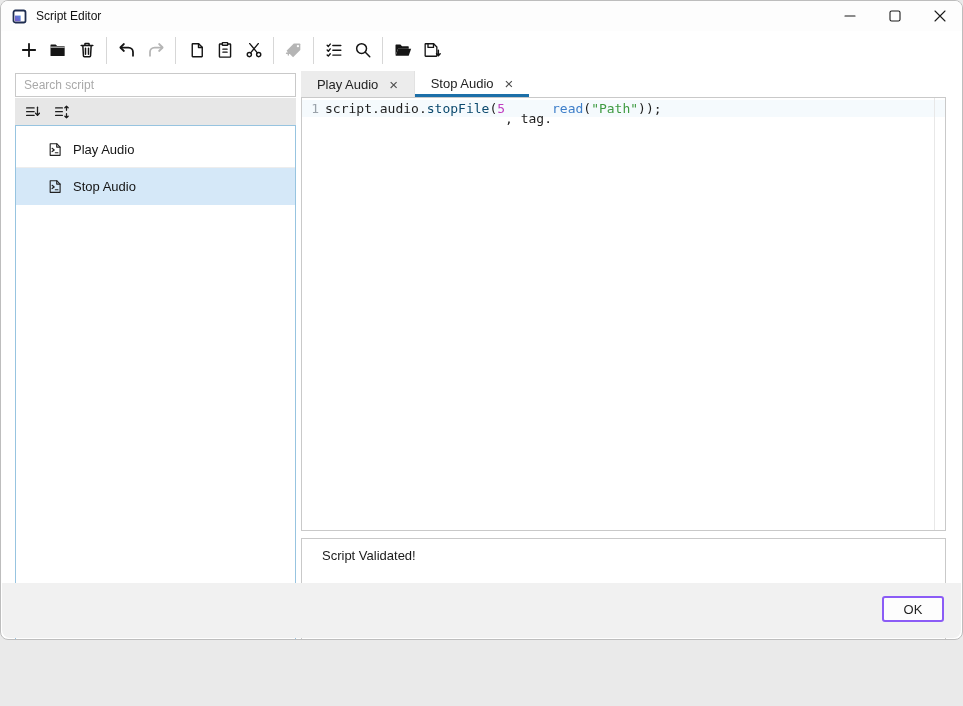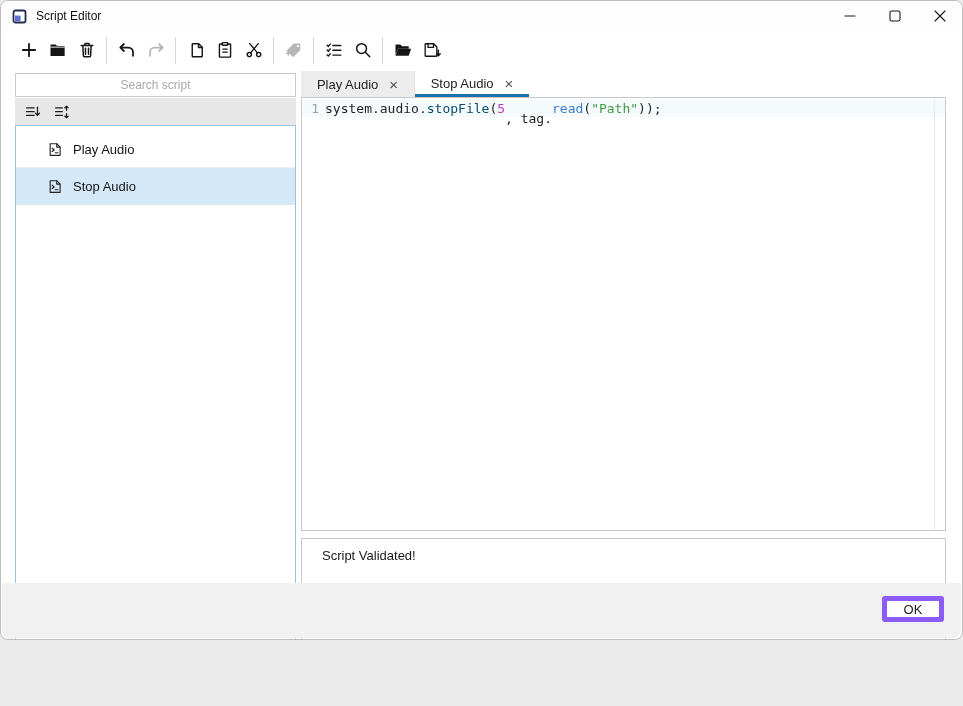--- a/index.html
+++ b/index.html
@@ -15,21 +15,21 @@
   .win-btn { width:45px; height:30px; display:flex; align-items:center; justify-content:center; color:#1a1a1a; }
 
   
   .toolbar { position:absolute; left:0; top:30px; right:0; height:38px; display:flex; align-items:center; padding-left:13px; background:#fff; }
   .tb-btn { width:29px; height:28px; display:flex; align-items:center; justify-content:center; color:#151515; }
   .tb-btn.disabled { color:#b5b5b5; }
   .tb-sep { width:1px; height:27px; background:#d7d7d7; margin:0 5px; }
 
   
   .search-input { position:absolute; left:14px; top:72px; width:281px; height:24px; border:1px solid #c9c9c9; background:#fff;
-                  font-family:"Liberation Sans",sans-serif; font-size:12px; color:#222; padding:0 8px; outline:none;text-align:center; }
+                  font-family:"Liberation Sans",sans-serif; font-size:12px; color:#222; padding:0 8px; outline:none; }
   .search-input::placeholder { color:#a9a9a9; }
   .sort-bar { position:absolute; left:14px; top:97px; width:281px; height:27px; background:#e7e7e7; display:flex; align-items:center; gap:5px; padding-left:6px; }
   .sort-btn { width:24px; height:24px; display:flex; align-items:center; justify-content:center; color:#1d1d1d; }
   .script-list { position:absolute; left:14px; top:124px; width:281px; height:524px; border:1px solid #97c4e0; background:#fff; padding-top:5px; overflow:hidden; }
   .list-item { height:37px; display:flex; align-items:center; gap:9px; padding-left:31px; font-size:13px; color:#151515; border-bottom:1px solid #ededed; }
   .list-item.selected { border-bottom-color:transparent; }
   .list-item .li-icon { color:#222; display:flex; }
 
   
   .tab-bar { position:absolute; left:300px; top:70px; height:26px; display:flex; }
@@ -46,21 +46,21 @@
   .tok { white-space:pre; }
   .sb-gutter { position:absolute; top:0; bottom:0; right:10px; border-left:1px solid #e8e8e8; }
 
   
   .validation { position:absolute; left:300px; top:537px; width:645px; height:111px; border:1px solid #c9c9c9; background:#fff;
                 padding:9px 20px; font-size:13px; color:#1a1a1a; }
 
   
   .footer { position:absolute; left:1px; right:1px; bottom:1px; height:55px; background:#f1f1f1;
             border-radius:0 0 8px 8px; }
-  .ok-btn { position:absolute; right:17px; top:13px; width:62px; height:26px; background:#fdfdfd; border:5px solid #8b5cf6;
+  .ok-btn { position:absolute; right:17px; top:13px; width:62px; height:26px; background:#fdfdfd; border:2px solid #8b5cf6;
             border-radius:3px; font-size:13px; color:#222; display:flex; align-items:center; justify-content:center; }
 </style>
 </head>
 <body>
 
 <div class="window">
 
   <div class="titlebar">
     <span class="app-icon">
       <svg width="15" height="15" viewBox="0 0 16 16">
@@ -235,21 +235,21 @@
       <div class="tab active" style="border-bottom-color: rgb(28, 111, 168);">
         <span>Stop Audio</span>
         <span class="tab-close">×</span>
       </div>
     </div>
 
   <div class="code-editor">
     <div>
         <div class="code-line">
           <span class="gutter" style="color: rgb(154, 162, 170);">1</span>
-          <span class="tok" style="color: rgb(31, 31, 31);">system.audio.</span>
+          <span class="tok" style="color: rgb(31, 31, 31);">script.audio.</span>
           <span class="tok" style="color: #0c4a6e;">stopFile</span>
           <span class="tok" style="color: rgb(31, 31, 31);">(</span>
           <span class="tok" style="color: rgb(192, 62, 192);">5</span>
           <span class="tok" style="color: rgb(31, 31, 31); margin-top: 10px;">, tag.</span>
           <span class="tok" style="color: rgb(61, 126, 201);">read</span>
           <span class="tok" style="color: rgb(31, 31, 31);">(</span>
           <span class="tok" style="color: rgb(63, 155, 66);">"Path"</span>
           <span class="tok" style="color: rgb(31, 31, 31);">));</span>
         </div>
       </div>

